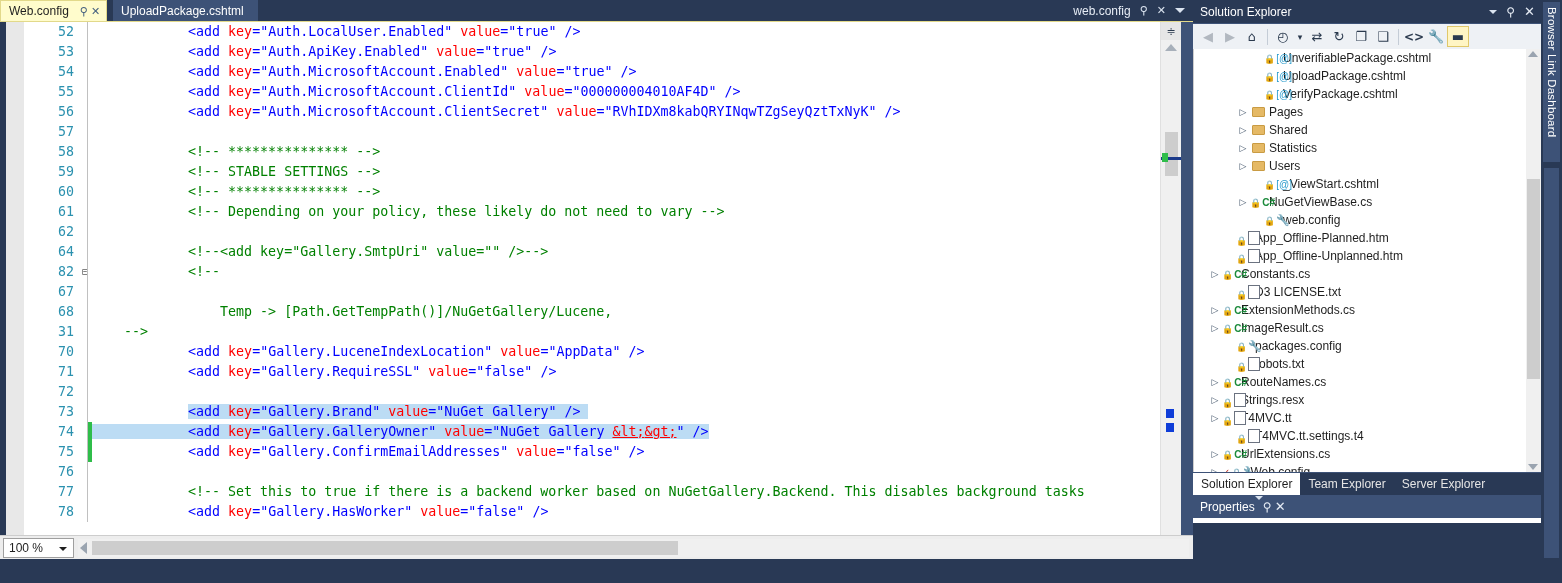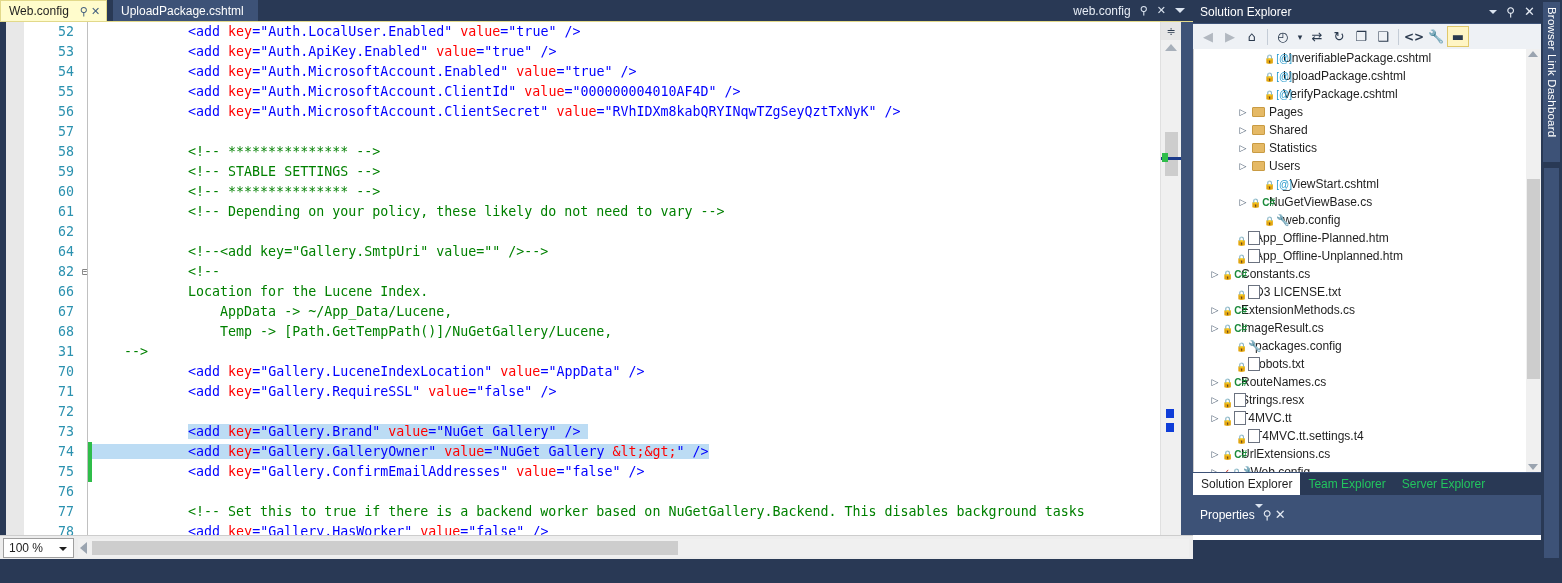--- a/index.html
+++ b/index.html
@@ -157,21 +157,21 @@
     position: absolute;
     left: 64px; top: 0;
     width: 4px; height: 20px;
     background: #2fbd4a;
   }
   
   .s-tag     { color: #0000ff; }   
   .s-attr    { color: #ff0000; }   
   .s-val     { color: #0000ff; }   
   .s-cmt     { color: #008000; }   
-  .s-ent     { color: #ff0000; }   
+  .s-ent     { color: #ff0000; text-decoration: underline; }   
   .s-txt     { color: #000000; }
   .sel { background: #bcdcf4; }
 
   
   #v-scroll {
     position: absolute;
     right: 12px; top: 0;
     width: 21px; height: 100%;
     background: #f0f0f0;
     border-left: 1px solid #e0e0e0;
@@ -431,30 +431,30 @@
     height: 22px;
     background: #293955;
     display: flex;
     align-items: stretch;
     border-top: 1px solid #3d5277;
   }
   .se-tab {
     display: flex; align-items: center;
     padding: 0 8px;
     font-size: 12px;
-    color: #22c55e;
+    color: #e5e5e5;
     cursor: pointer;
   }
   .se-tab.active {
     background: #ffffff;
     color: #1e1e1e;
   }
 
   #props-title {
-    height: 40px;
+    height: 23px;
     background: #3d5277;
     display: flex; align-items: center;
     color: #ffffff; font-size: 12px;
     padding-left: 7px;
     position: relative;
   }
   #props-body {
     height: 5px;
     background: #ffffff;
   }
@@ -525,22 +525,21 @@
           <div class="code-line"><span class="lnum">55</span><span class="vbar"></span><span class="ctext"><span class="s-txt">            </span><span class="s-tag">&lt;add </span><span class="s-attr">key</span><span class="s-tag">=</span><span class="s-val">"Auth.MicrosoftAccount.ClientId"</span><span class="s-txt"> </span><span class="s-attr">value</span><span class="s-tag">=</span><span class="s-val">"000000004010AF4D"</span><span class="s-tag"> /&gt;</span></span></div>
           <div class="code-line"><span class="lnum">56</span><span class="vbar"></span><span class="ctext"><span class="s-txt">            </span><span class="s-tag">&lt;add </span><span class="s-attr">key</span><span class="s-tag">=</span><span class="s-val">"Auth.MicrosoftAccount.ClientSecret"</span><span class="s-txt"> </span><span class="s-attr">value</span><span class="s-tag">=</span><span class="s-val">"RVhIDXm8kabQRYINqwTZgSeyQztTxNyK"</span><span class="s-tag"> /&gt;</span></span></div>
           <div class="code-line"><span class="lnum">57</span><span class="vbar"></span><span class="ctext"></span></div>
           <div class="code-line"><span class="lnum">58</span><span class="vbar"></span><span class="ctext"><span class="s-cmt">            &lt;!-- *************** --&gt;</span></span></div>
           <div class="code-line"><span class="lnum">59</span><span class="vbar"></span><span class="ctext"><span class="s-cmt">            &lt;!-- STABLE SETTINGS --&gt;</span></span></div>
           <div class="code-line"><span class="lnum">60</span><span class="vbar"></span><span class="ctext"><span class="s-cmt">            &lt;!-- *************** --&gt;</span></span></div>
           <div class="code-line"><span class="lnum">61</span><span class="vbar"></span><span class="ctext"><span class="s-cmt">            &lt;!-- Depending on your policy, these likely do not need to vary --&gt;</span></span></div>
           <div class="code-line"><span class="lnum">62</span><span class="vbar"></span><span class="ctext"></span></div>
           <div class="code-line"><span class="lnum">64</span><span class="vbar"></span><span class="ctext"><span class="s-cmt">            &lt;!--&lt;add key="Gallery.SmtpUri" value="" /&gt;--&gt;</span></span></div>
           <div class="code-line"><span class="lnum">82</span><span class="glyph" style="font-size: 10px;">⊟</span><span class="vbar"></span><span class="ctext"><span class="s-cmt">            &lt;!--</span></span></div>
-          <div class="code-line"><span class="lnum">66</span><span class="vbar"></span><span class="ctext"><span class="s-cmt">            Location for the Lucene Index.</span></span></div>
-          <div class="code-line"><span class="lnum">67</span><span class="vbar"></span><span class="ctext"><span class="s-cmt">                AppData -&gt; ~/App_Data/Lucene,</span></span></div>
+          <div class="code-line"><span class="lnum">67</span><span class="vbar"></span></div>
           <div class="code-line"><span class="lnum">68</span><span class="vbar"></span><span class="ctext"><span class="s-cmt">                Temp -&gt; [Path.GetTempPath()]/NuGetGallery/Lucene,</span></span></div>
           <div class="code-line"><span class="lnum">31</span><span class="vbar"></span><span class="ctext"><span class="s-cmt">    --&gt;</span></span></div>
           <div class="code-line"><span class="lnum">70</span><span class="vbar"></span><span class="ctext"><span class="s-txt">            </span><span class="s-tag">&lt;add </span><span class="s-attr">key</span><span class="s-tag">=</span><span class="s-val">"Gallery.LuceneIndexLocation"</span><span class="s-txt"> </span><span class="s-attr">value</span><span class="s-tag">=</span><span class="s-val">"AppData"</span><span class="s-tag"> /&gt;</span></span></div>
           <div class="code-line"><span class="lnum">71</span><span class="vbar"></span><span class="ctext"><span class="s-txt">            </span><span class="s-tag">&lt;add </span><span class="s-attr">key</span><span class="s-tag">=</span><span class="s-val">"Gallery.RequireSSL"</span><span class="s-txt"> </span><span class="s-attr">value</span><span class="s-tag">=</span><span class="s-val">"false"</span><span class="s-tag"> /&gt;</span></span></div>
           <div class="code-line"><span class="lnum">72</span><span class="vbar"></span><span class="ctext"></span></div>
           <div class="code-line"><span class="lnum">73</span><span class="vbar"></span><span class="ctext"><span class="s-txt">            </span><span class="s-tag sel">&lt;add </span><span class="s-attr sel">key</span><span class="s-tag sel">=</span><span class="s-val sel">"Gallery.Brand"</span><span class="s-txt sel"> </span><span class="s-attr sel">value</span><span class="s-tag sel">=</span><span class="s-val sel">"NuGet Gallery"</span><span class="s-tag sel"> /&gt;</span><span class="s-txt sel"> </span></span></div>
           <div class="code-line"><span class="lnum">74</span><span class="vbar"></span><span class="chg"></span><span class="ctext"><span class="s-txt sel">            </span><span class="s-tag sel">&lt;add </span><span class="s-attr sel">key</span><span class="s-tag sel">=</span><span class="s-val sel">"Gallery.GalleryOwner"</span><span class="s-txt sel"> </span><span class="s-attr sel">value</span><span class="s-tag sel">=</span><span class="s-val sel">"NuGet Gallery </span><span class="s-ent sel">&amp;lt;</span><span class="s-ent sel">&amp;gt;</span><span class="s-val sel">"</span><span class="s-tag sel"> /&gt;</span></span></div>
           <div class="code-line"><span class="lnum">75</span><span class="vbar"></span><span class="chg"></span><span class="ctext"><span class="s-txt">            </span><span class="s-tag">&lt;add </span><span class="s-attr">key</span><span class="s-tag">=</span><span class="s-val">"Gallery.ConfirmEmailAddresses"</span><span class="s-txt"> </span><span class="s-attr">value</span><span class="s-tag">=</span><span class="s-val">"false"</span><span class="s-tag"> /&gt;</span></span></div>
           <div class="code-line"><span class="lnum">76</span><span class="vbar"></span><span class="ctext"></span></div>
           <div class="code-line"><span class="lnum">77</span><span class="vbar"></span><span class="ctext"><span class="s-cmt">            &lt;!-- Set this to true if there is a backend worker based on NuGetGallery.Backend. This disables background tasks</span></span></div>

